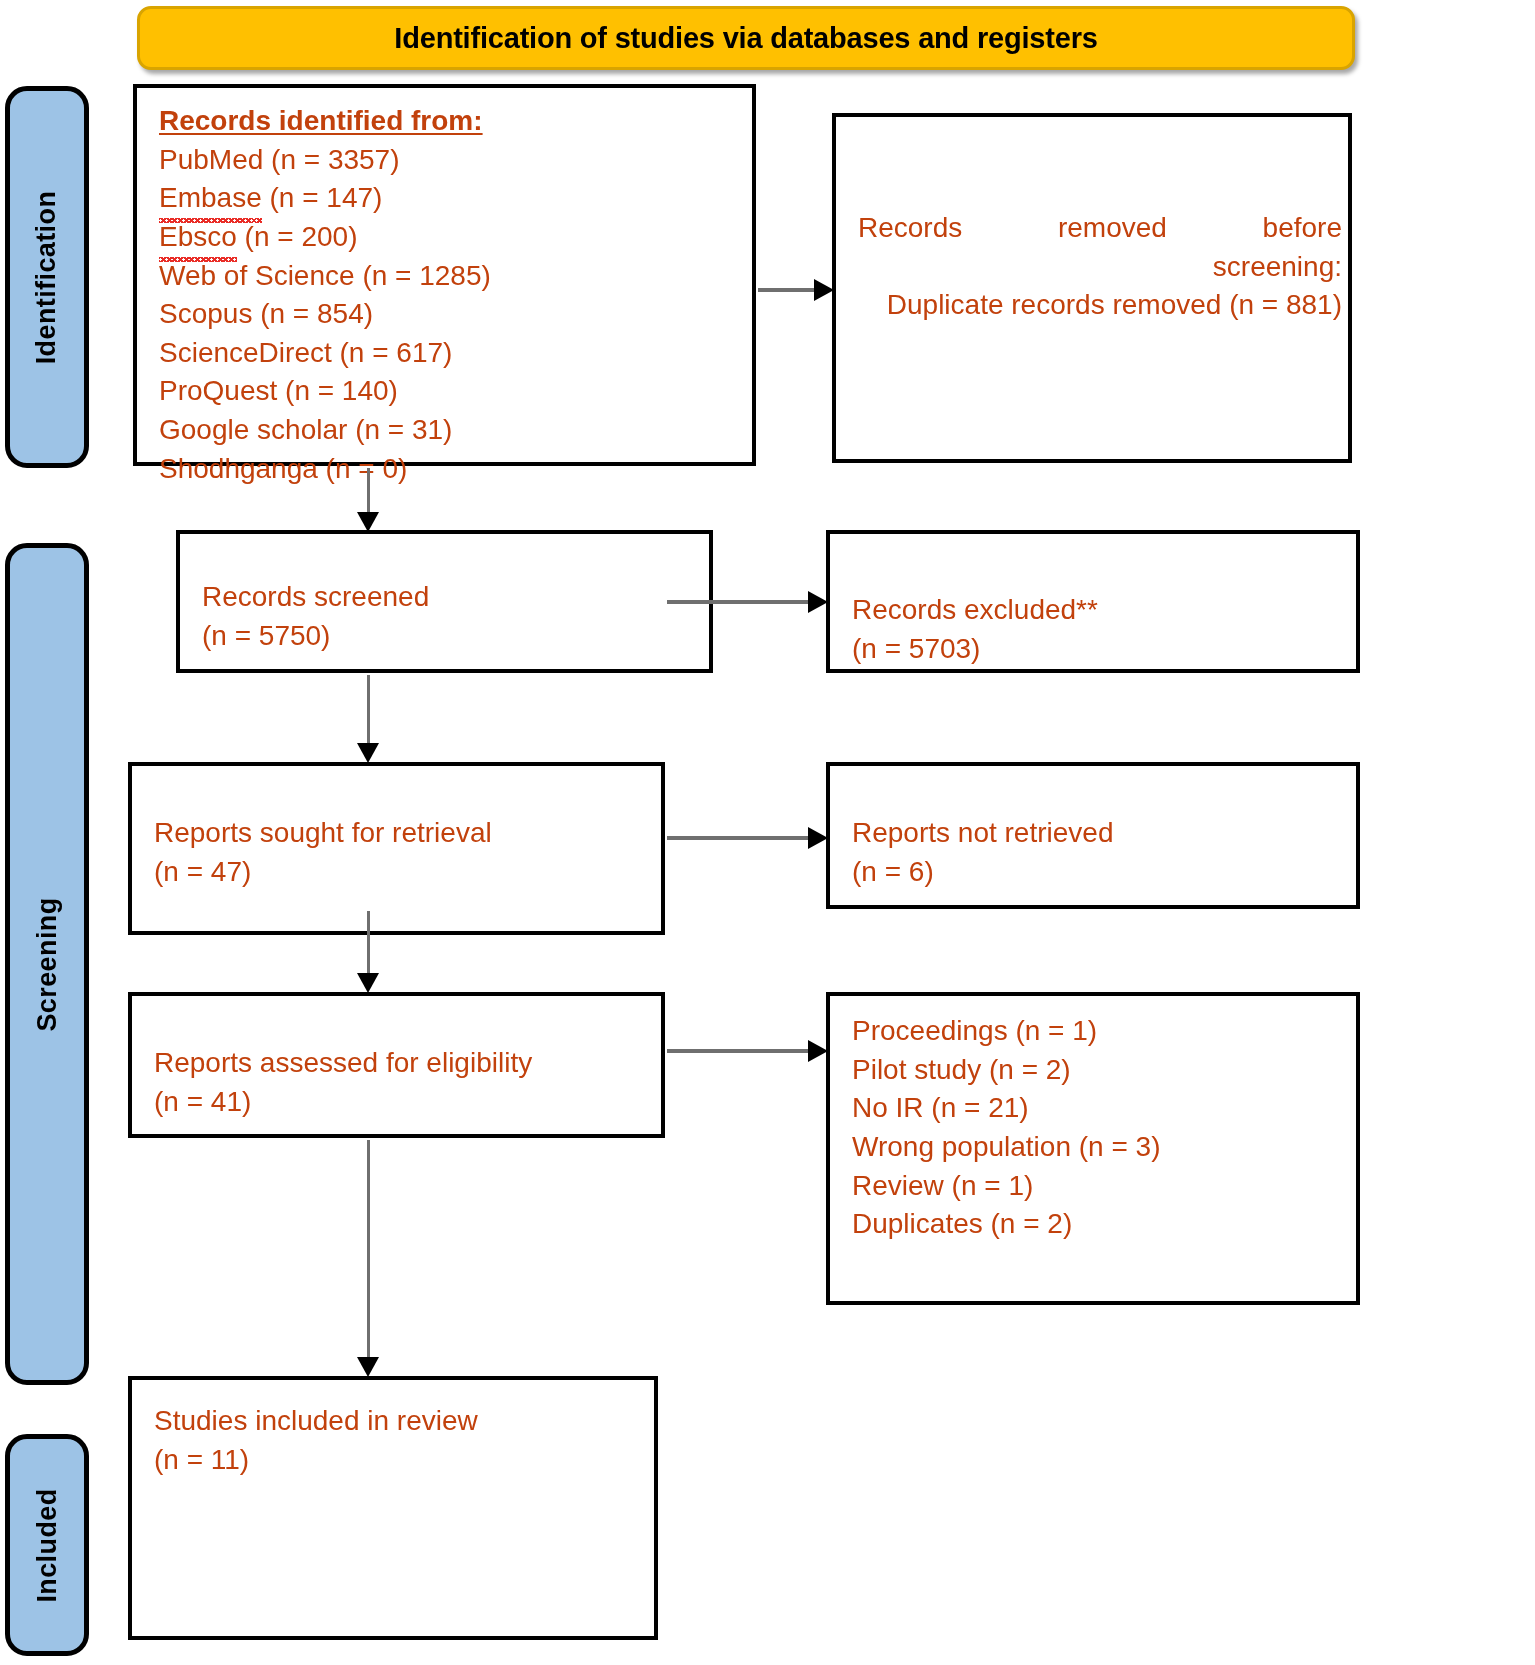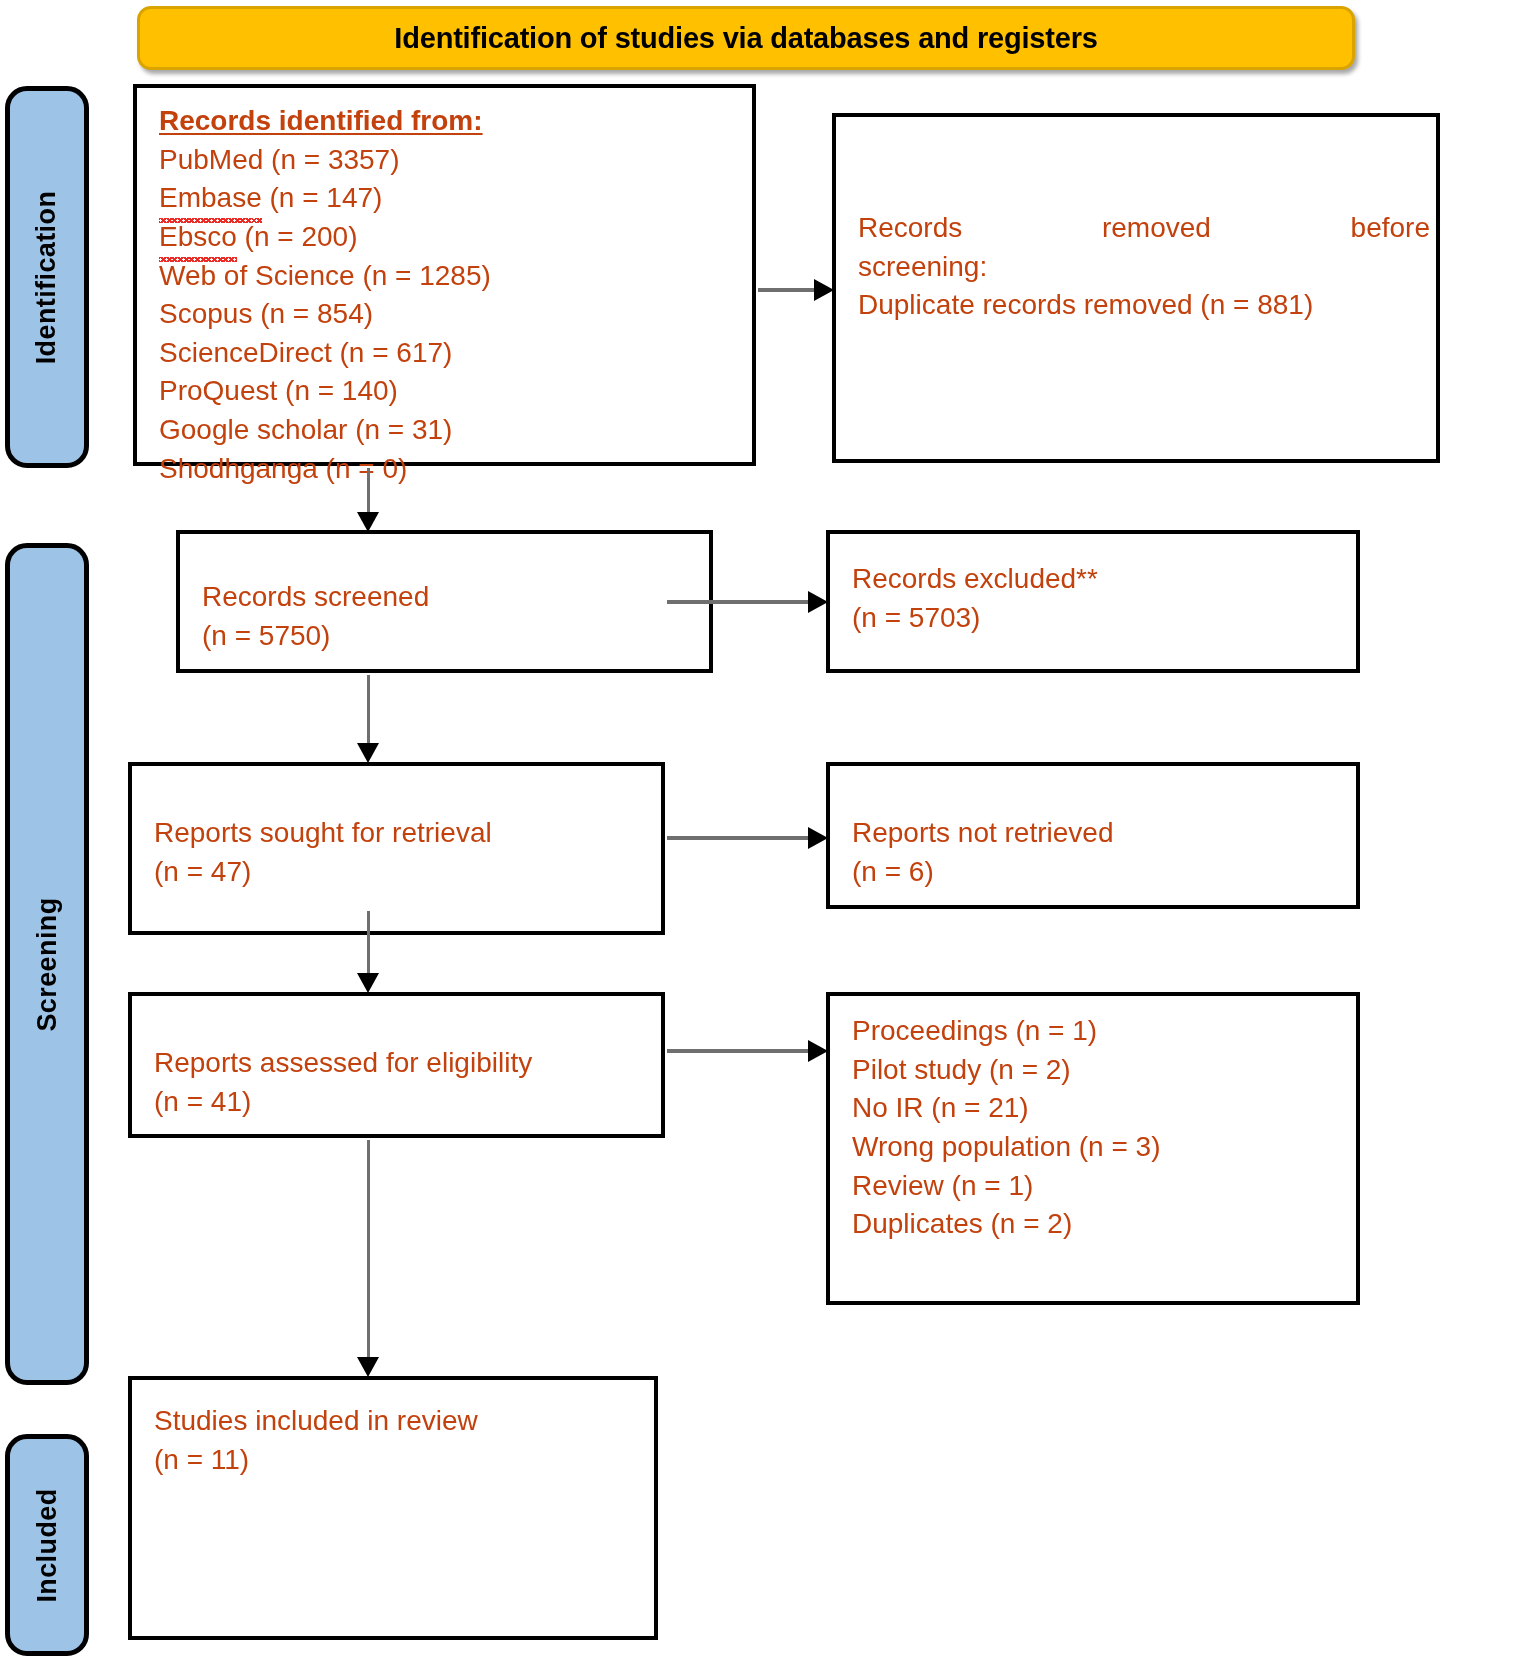--- a/index.html
+++ b/index.html
@@ -80,28 +80,28 @@
         #e8211b 0 2px, transparent 2px 4px);
     opacity: 0.95;
   }
   .justify-block p.j {
     white-space: normal;
     text-align: justify;
     text-align-last: justify;
   }
   .justify-block p.jlast {
     white-space: nowrap;
-    text-align: left;
+    text-align: right;
   }
 
   
   #box-identified      { left: 133px; top: 84px;   width: 623px; height: 382px; }
-  #box-removed         { left: 832px; top: 113px;  width: 608px; height: 350px; padding-top: 92px; }
+  #box-removed         { left: 832px; top: 113px;  width: 520px; height: 350px; padding-top: 92px; }
   #box-screened        { left: 128px; top: 530px;  width: 537px; height: 143px; padding-top: 44px; margin-left: 48px; }
-  #box-excluded        { left: 826px; top: 530px;  width: 534px; height: 143px; padding-top: 26px; }
+  #box-excluded        { left: 826px; top: 530px;  width: 534px; height: 143px; padding-top: 57px; }
   #box-sought          { left: 128px; top: 762px;  width: 537px; height: 173px; padding-top: 48px; }
   #box-notretrieved    { left: 826px; top: 762px;  width: 534px; height: 147px; padding-top: 48px; }
   #box-assessed        { left: 128px; top: 992px;  width: 537px; height: 146px; padding-top: 48px; }
   #box-reportsexcluded { left: 826px; top: 992px;  width: 534px; height: 313px; padding-top: 16px; }
   #box-included        { left: 128px; top: 1376px; width: 530px; height: 264px; padding-top: 22px; }
 
   
   .arrow-v, .arrow-h {
     position: absolute;
   }

